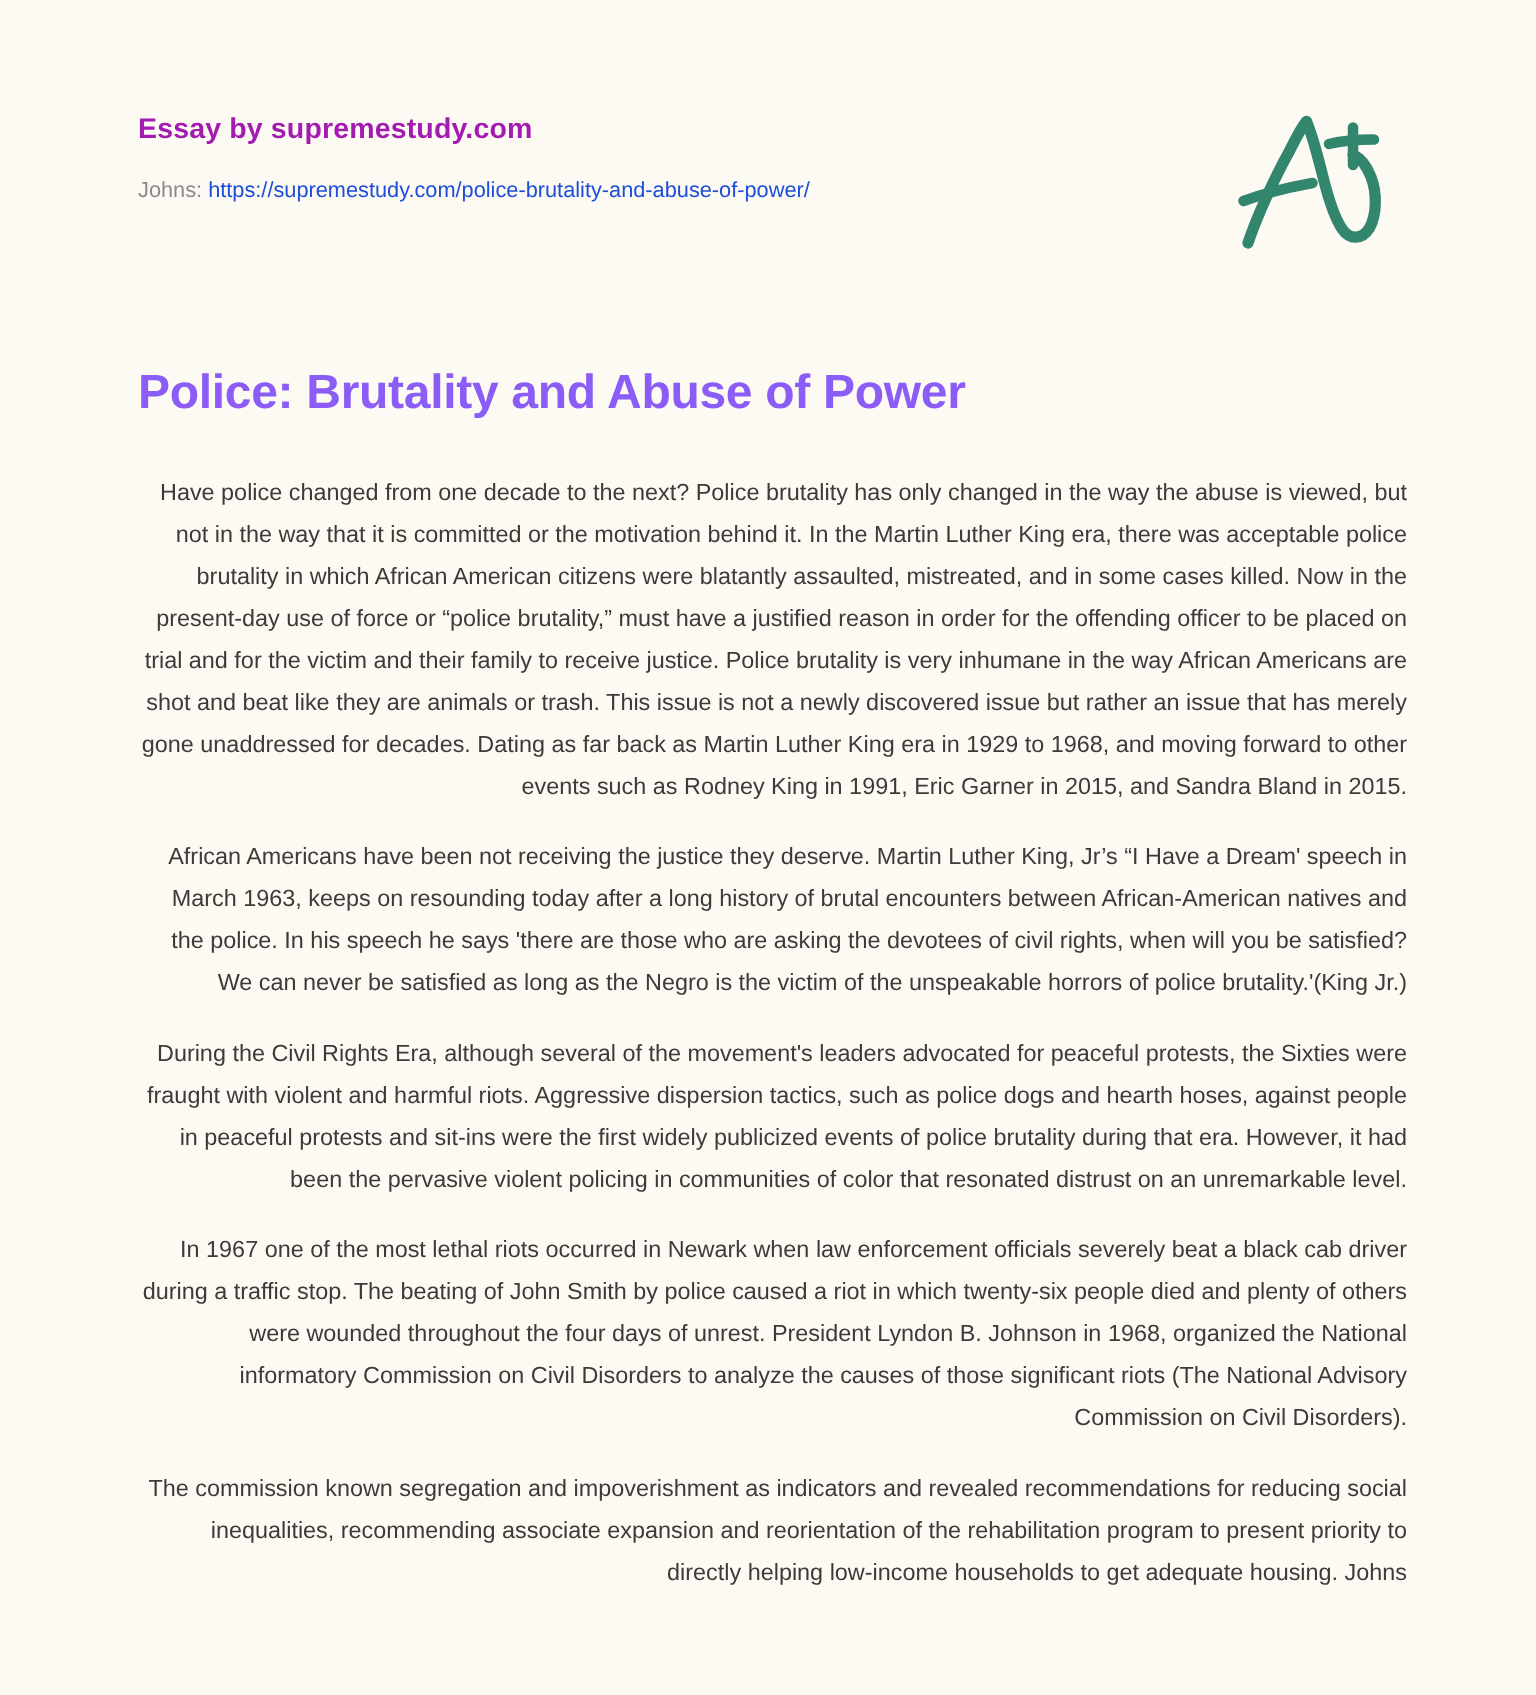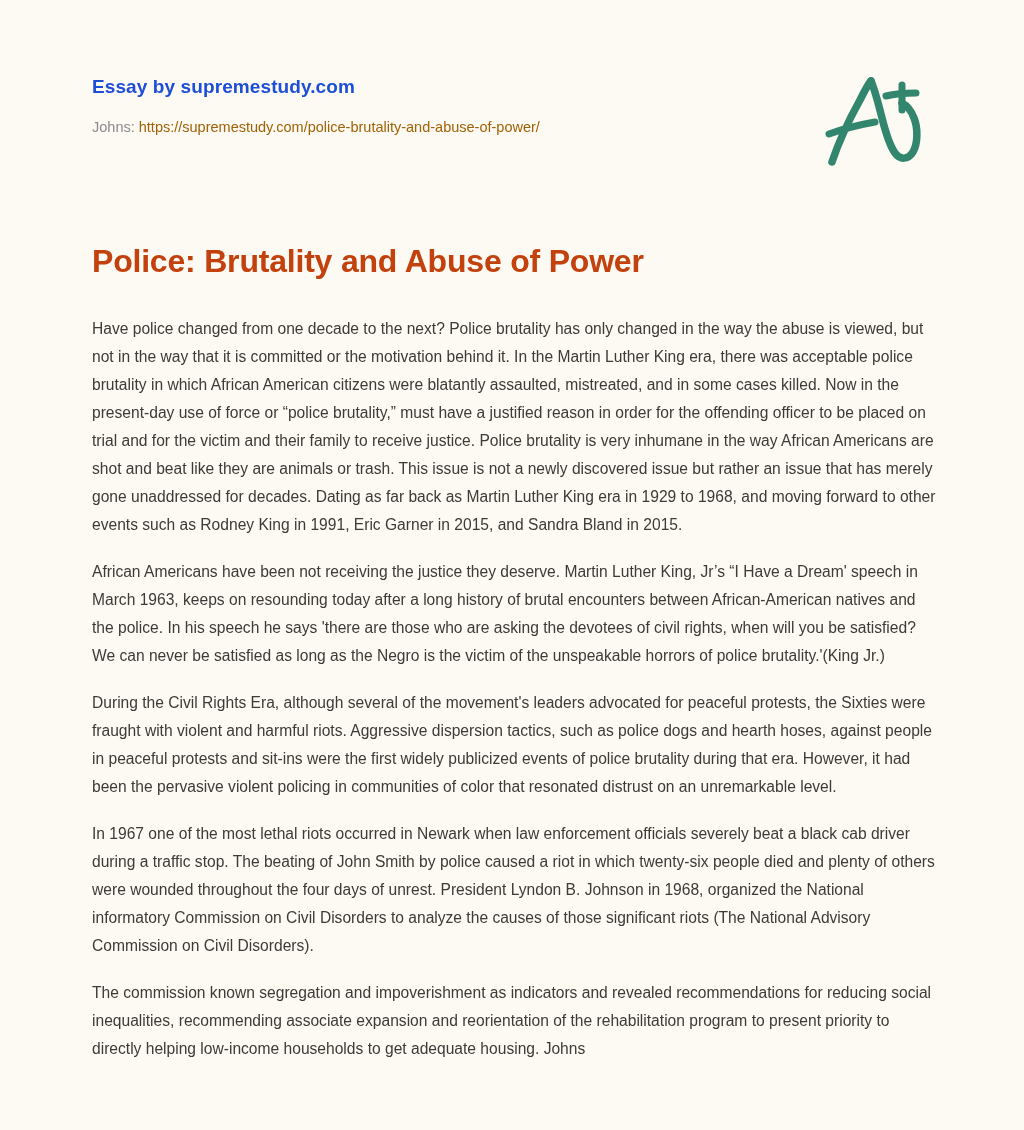--- a/index.html
+++ b/index.html
@@ -32,38 +32,38 @@
   }
   .header-text {
     position: absolute;
     left: 92px;
     top: 74px;
     width: 700px;
   }
   .essay-by {
     font-size: 19px;
     font-weight: bold;
-    color: #1d4ed8;
+    color: #a21caf;
     letter-spacing: 0.1px;
     line-height: 26px;
     margin: 0;
   }
   .source-line {
     margin: 0;
     margin-top: 17px;
     font-size: 14.5px;
     line-height: 20px;
     color: #8b8b8b;
     white-space: nowrap;
   }
   .source-label {
     color: #8b8b8b;
   }
   .source-url {
-    color: #a16207;
+    color: #1d4ed8;
     text-decoration: none;
   }
 
   
   .logo {
     position: absolute;
     left: 812px;
     top: 72px;
     width: 116px;
     height: 100px;
@@ -79,32 +79,32 @@
     position: absolute;
     left: 92px;
     top: 240px;
     width: 846px;
   }
   .article-title {
     margin: 0;
     font-size: 32px;
     font-weight: 600;
     line-height: 42px;
-    color: #c2410c;
+    color: #8b5cf6;
     letter-spacing: -0.2px;
   }
   .body-copy {
     margin-top: 33px;
   }
   .body-copy p {
     margin: 0 0 19px 0;
     font-size: 15.6px;
     line-height: 28px;
     color: #3d3a38;
-    text-align: left;
+    text-align: right;
   }
   .body-copy p:last-child {
     margin-bottom: 0;
   }
 </style>
 </head>
 <body>
 
 <div class="page">
 

